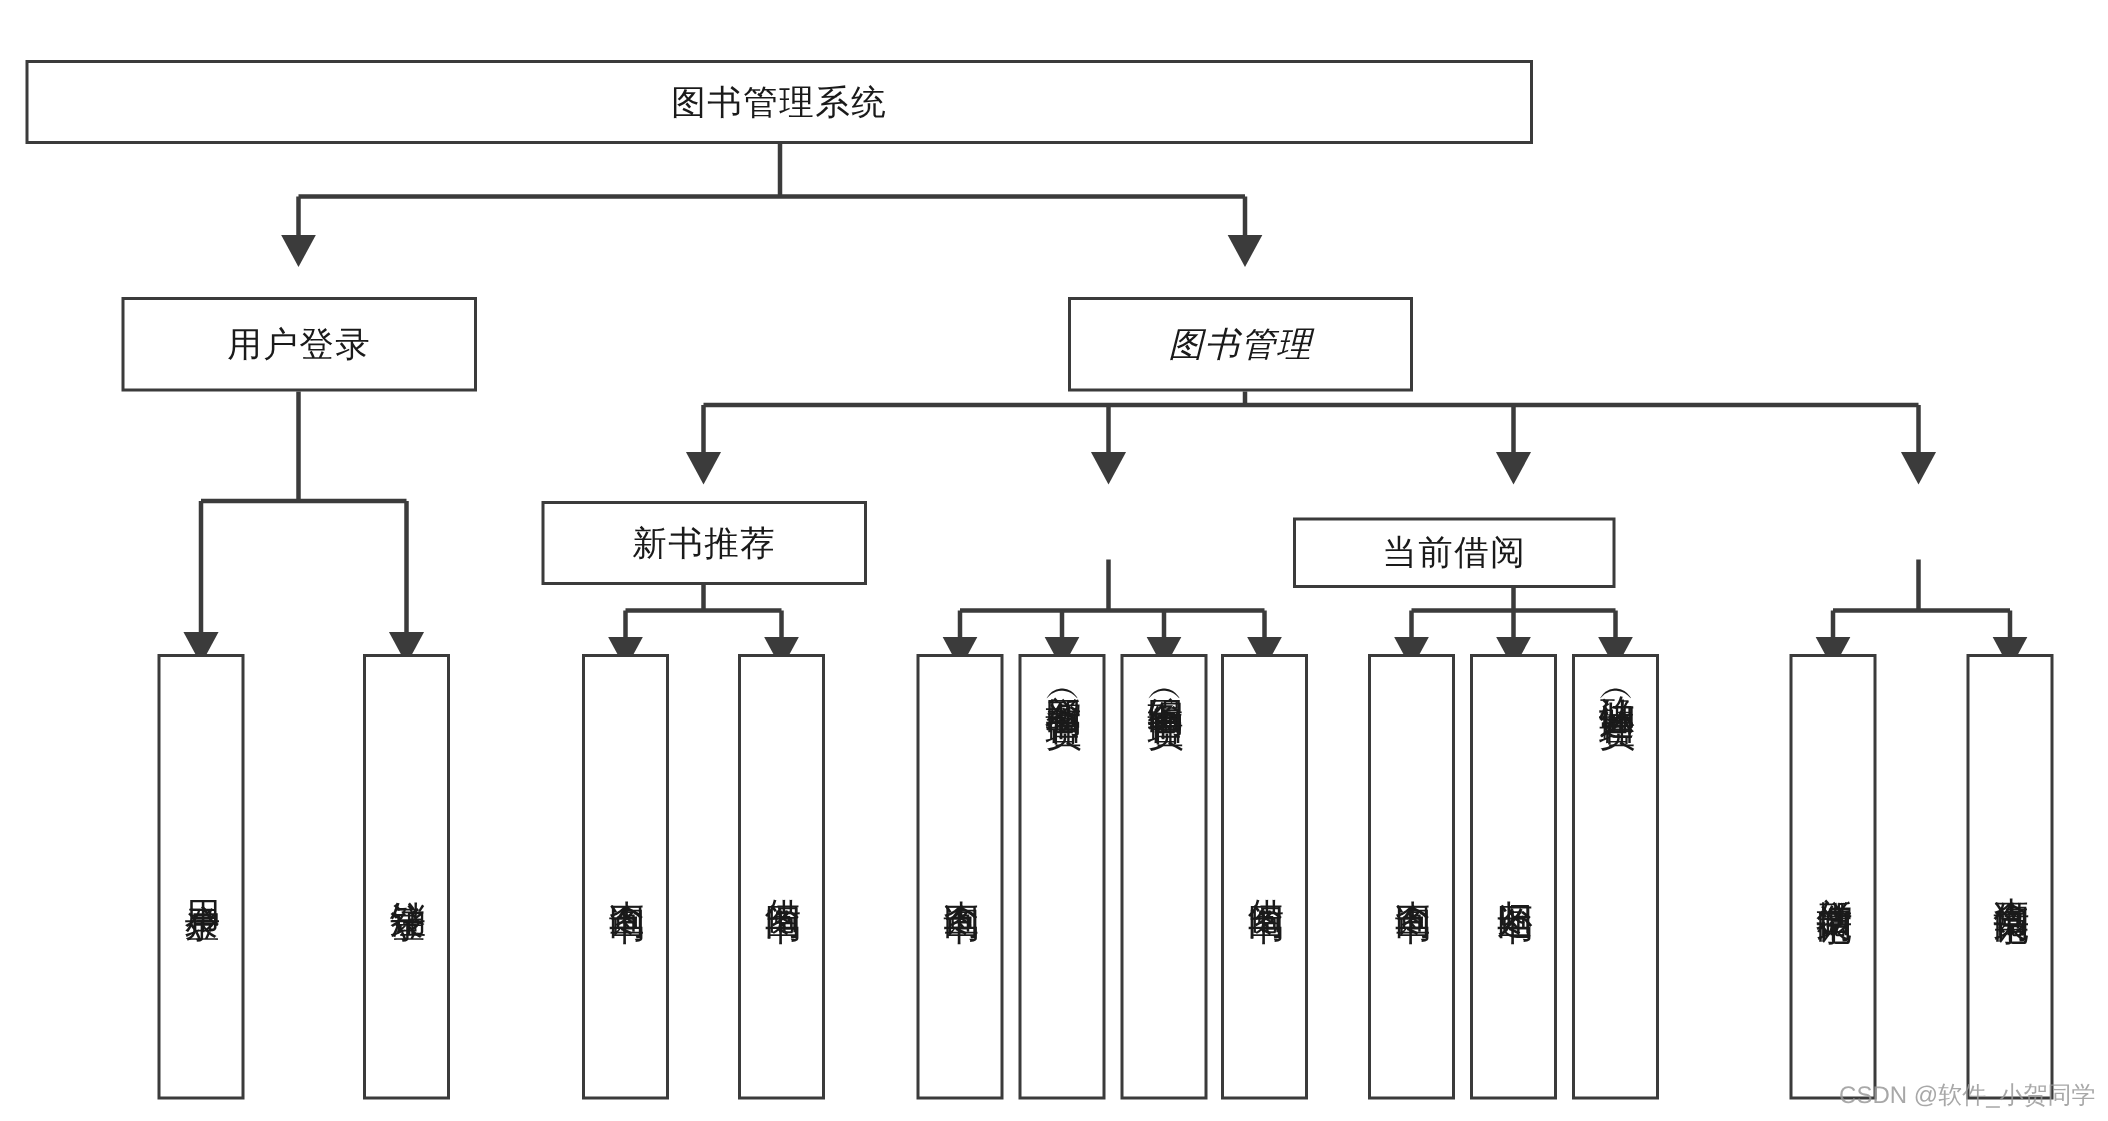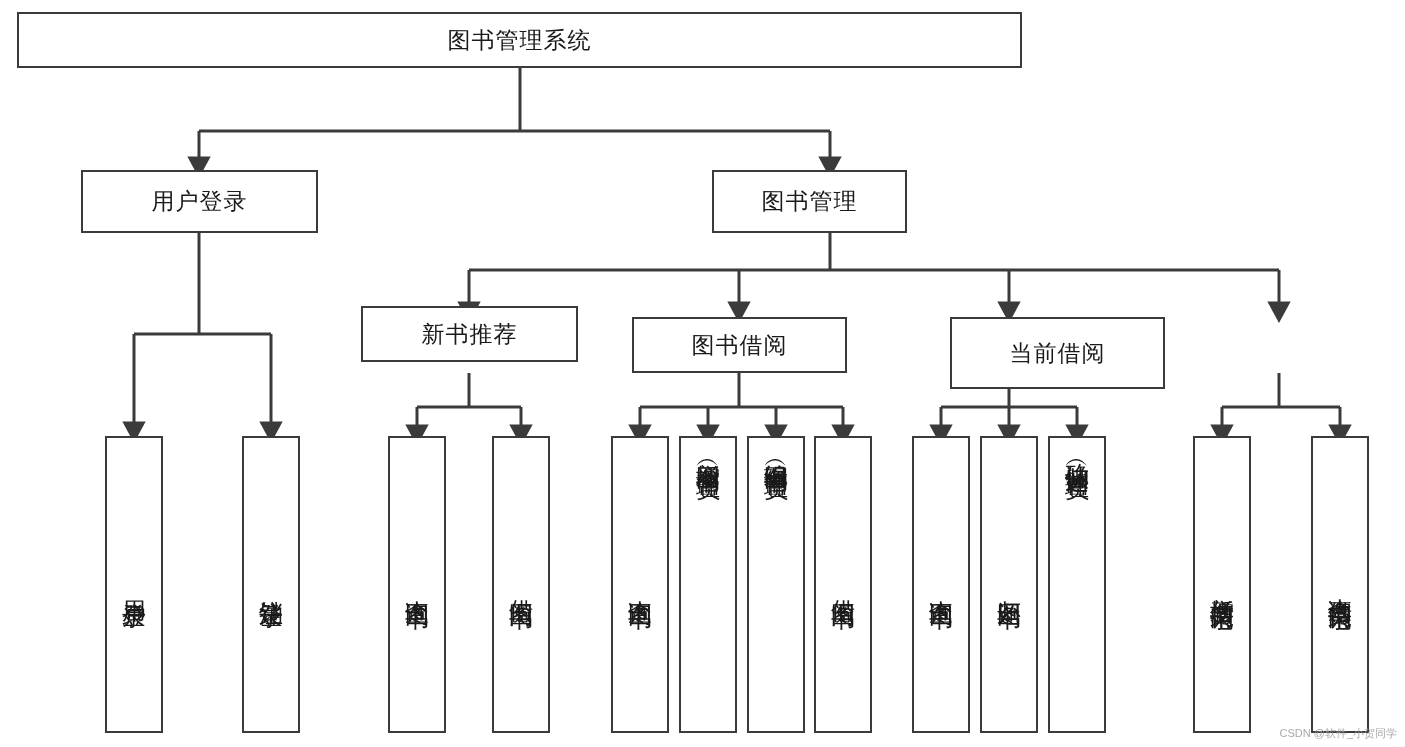--- a/index.html
+++ b/index.html
@@ -32,20 +32,21 @@
     color: #1a1a1a;
     display: flex;
     align-items: center;
     justify-content: center;
     z-index: 2;
   }
   .node-h {
     font-size: 23px;
     letter-spacing: 1px;
     line-height: 1;
+    margin-top: 28px;
   }
   .node-v {
     align-items: flex-start;
     padding-top: 6px;
   }
   .node-v .vlabel {
     writing-mode: vertical-rl;
     text-orientation: upright;
     font-size: 24px;
     line-height: 1.08;
@@ -58,21 +59,21 @@
     margin-bottom: auto;
   }
   .node-v.center {
     align-items: center;
     padding-top: 0;
   }
   .watermark {
     position: absolute;
     right: 8px;
     bottom: 6px;
-    font-size: 11px;
+    font-size: 16px;
     color: #9a9a9a;
     z-index: 5;
     white-space: nowrap;
     opacity: 0.85;
   }
 </style>
 </head>
 <body>
 
 <div id="canvas">
@@ -127,31 +128,28 @@
     </g>
   </svg>
 
   <div class="node node-h" style="left:17px; top:12px; width:1005px; height:56px;">
     <span>图书管理系统</span>
   </div>
 
   <div class="node node-h" style="left:81px; top:170px; width:237px; height:63px;">
     <span>用户登录</span>
   </div>
-  <div class="node node-h" style="left:712px; top:170px; width:195px; height:63px;">
+  <div class="node node-h" style="left:712px; top:170px; width:230px; height:63px;font-style:italic;">
     <span>图书管理</span>
   </div>
 
   <div class="node node-h" style="left:361px; top:306px; width:217px; height:56px;">
     <span>新书推荐</span>
   </div>
-  <div class="node node-h" style="left:632px; top:317px; width:215px; height:56px;">
-    <span>图书借阅</span>
-  </div>
-  <div class="node node-h" style="left:950px; top:317px; width:215px; height:72px;">
+  <div class="node node-h" style="left:862px; top:317px; width:215px; height:47px;">
     <span>当前借阅</span>
   </div>
 
   <div class="node node-v center" style="left:105px; top:436px; width:58px; height:297px;">
     <span class="vlabel">用户登录</span>
   </div>
   <div class="node node-v center" style="left:242px; top:436px; width:58px; height:297px;">
     <span class="vlabel">注销登录</span>
   </div>
 

